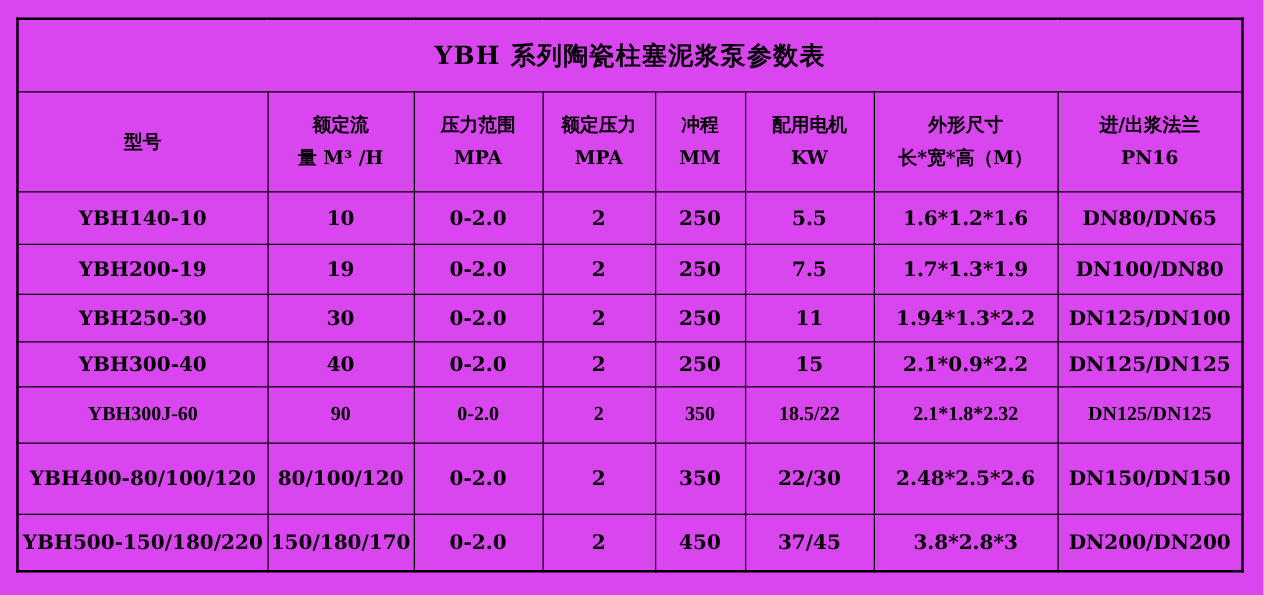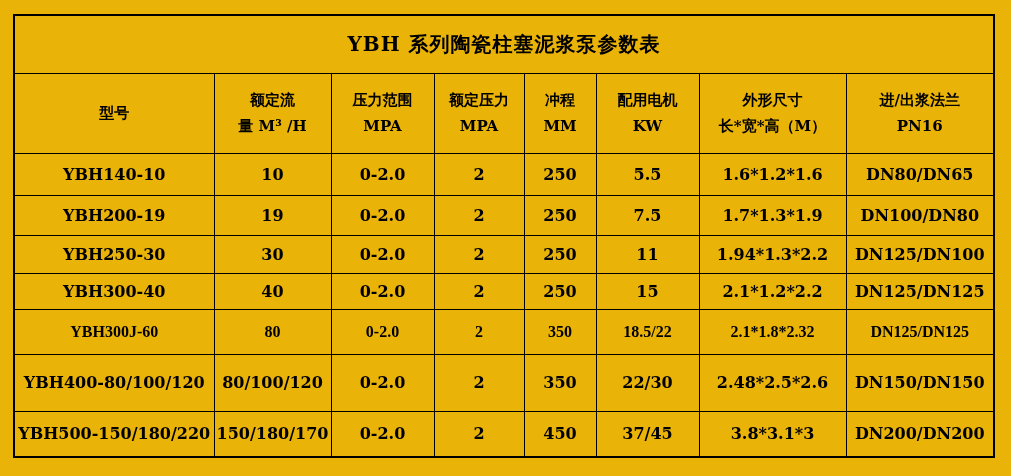--- a/index.html
+++ b/index.html
@@ -5,21 +5,21 @@
   * { margin: 0; padding: 0; box-sizing: border-box; }
   html, body {
     width: 1011px; height: 476px;
     background: #ffffff;
     font-family: "DejaVu Serif", "Liberation Serif", serif;
     color: #000000;
   }
   .page {
     position: relative;
     width: 1011px; height: 476px;
-    background: #eab308;
+    background: #d946ef;
     overflow: hidden;
   }
   table.spec-table {
     position: absolute;
     left: 13px; top: 14px;
     width: 980px;
     border-collapse: collapse;
     table-layout: fixed;
     border: 2px solid #000000;
   }
@@ -136,26 +136,26 @@
         <td>1.94*1.3*2.2</td>
         <td>DN125/DN100</td>
       </tr>
       <tr class="r3">
         <td>YBH300-40</td>
         <td>40</td>
         <td>0-2.0</td>
         <td>2</td>
         <td>250</td>
         <td>15</td>
-        <td>2.1*1.2*2.2</td>
+        <td>2.1*0.9*2.2</td>
         <td>DN125/DN125</td>
       </tr>
       <tr class="r4">
         <td>YBH300J-60</td>
-        <td>80</td>
+        <td>90</td>
         <td>0-2.0</td>
         <td>2</td>
         <td>350</td>
         <td>18.5/22</td>
         <td>2.1*1.8*2.32</td>
         <td>DN125/DN125</td>
       </tr>
       <tr class="r5">
         <td>YBH400-80/100/120</td>
         <td>80/100/120</td>
@@ -166,18 +166,18 @@
         <td>2.48*2.5*2.6</td>
         <td>DN150/DN150</td>
       </tr>
       <tr class="r6">
         <td>YBH500-150/180/220</td>
         <td>150/180/170</td>
         <td>0-2.0</td>
         <td>2</td>
         <td>450</td>
         <td>37/45</td>
-        <td>3.8*3.1*3</td>
+        <td>3.8*2.8*3</td>
         <td>DN200/DN200</td>
       </tr>
     </tbody>
   </table>
 </div>
 
 </body></html>

